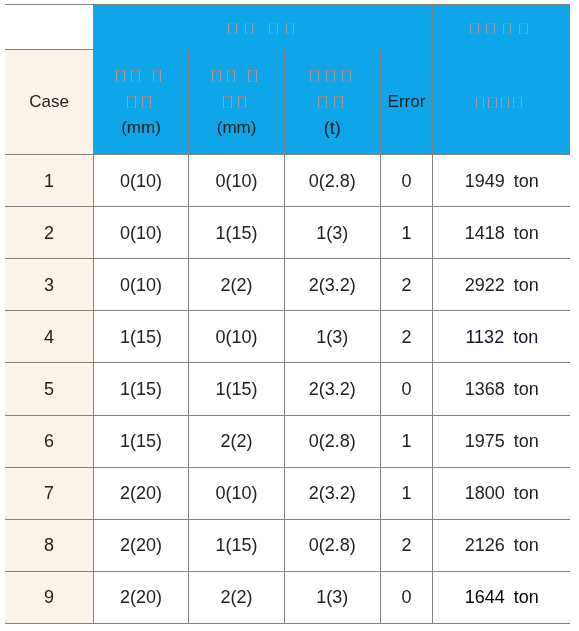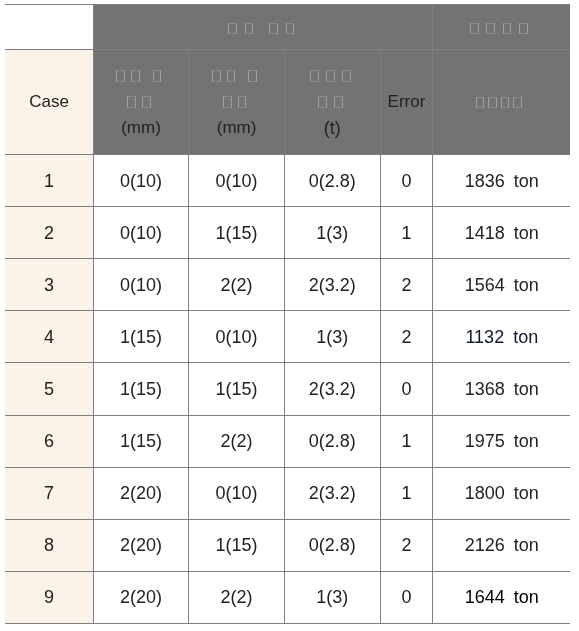--- a/index.html
+++ b/index.html
@@ -9,21 +9,21 @@
   table.t{border-collapse:collapse;table-layout:fixed;
           position:absolute;left:5px;top:4px;width:565px;transform:translateZ(0);}
   table.t td{padding:0;margin:0;text-align:center;vertical-align:middle;
              color:#222222;font-size:18px;line-height:26px;
              border-right:1px solid #808080;border-bottom:1px solid #808080;}
   table.t td.nr{border-right:none;}
   tr.first td{border-top:1px solid #808080;}
   tr.r1{height:45px;} tr.r2{height:105px;} tr.body{height:52.12px;}
   tr.r2 td{font-size:17px;}
   tr.r2 td.c3{font-size:18px;}
-  .gray{background:#737373;}
+  .gray{background:#0ea5e9;}
   .beige{background:#fbf3e7;}
   .white{background:#ffffff;}
   .tofu{display:inline-block;width:8.7px;height:11.4px;
         box-sizing:border-box;border-top:1px solid #8a8a8a;border-bottom:1px solid #8a8a8a;border-left:1px solid #9f9f9f;border-right:1px solid #9f9f9f;
         vertical-align:middle;margin:0 2.95px 0 3.05px;}
   .ghdr .tofu{margin:0 4.3px 0 3.45px;}
   .wspace{display:inline-block;width:7.0px;}
   .ghdr .wspace{display:inline-block;width:8.2px;}
   .trail{display:inline-block;width:0;}
   .ghdr .trail{width:3.1px;}
@@ -79,37 +79,37 @@
   <td class="gray">Error</td>
   <td class="gray nr shdr"><i class="tofu"></i><i class="tofu"></i><i class="tofu"></i><i class="tofu"></i><span class="trail"></span></td>
 </tr>
 
 <tr class="body">
   <td class="beige">1</td>
   <td class="white">0(10)</td>
   <td class="white">0(10)</td>
   <td class="white">0(2.8)</td>
   <td class="white">0</td>
-  <td class="white nr"><span class="num">1836</span><span class="uspace"></span><span class="unit">ton</span></td>
+  <td class="white nr"><span class="num">1949</span><span class="uspace"></span><span class="unit">ton</span></td>
 </tr>
 <tr class="body">
   <td class="beige">2</td>
   <td class="white">0(10)</td>
   <td class="white">1(15)</td>
   <td class="white">1(3)</td>
   <td class="white">1</td>
   <td class="white nr"><span class="num">1418</span><span class="uspace"></span><span class="unit">ton</span></td>
 </tr>
 <tr class="body">
   <td class="beige">3</td>
   <td class="white">0(10)</td>
   <td class="white">2(2)</td>
   <td class="white">2(3.2)</td>
   <td class="white">2</td>
-  <td class="white nr"><span class="num">1564</span><span class="uspace"></span><span class="unit">ton</span></td>
+  <td class="white nr"><span class="num">2922</span><span class="uspace"></span><span class="unit">ton</span></td>
 </tr>
 <tr class="body">
   <td class="beige">4</td>
   <td class="white">1(15)</td>
   <td class="white">0(10)</td>
   <td class="white">1(3)</td>
   <td class="white">2</td>
   <td class="white nr blue"><span class="num">1132</span><span class="uspace"></span><span class="unit">ton</span></td>
 </tr>
 <tr class="body">

